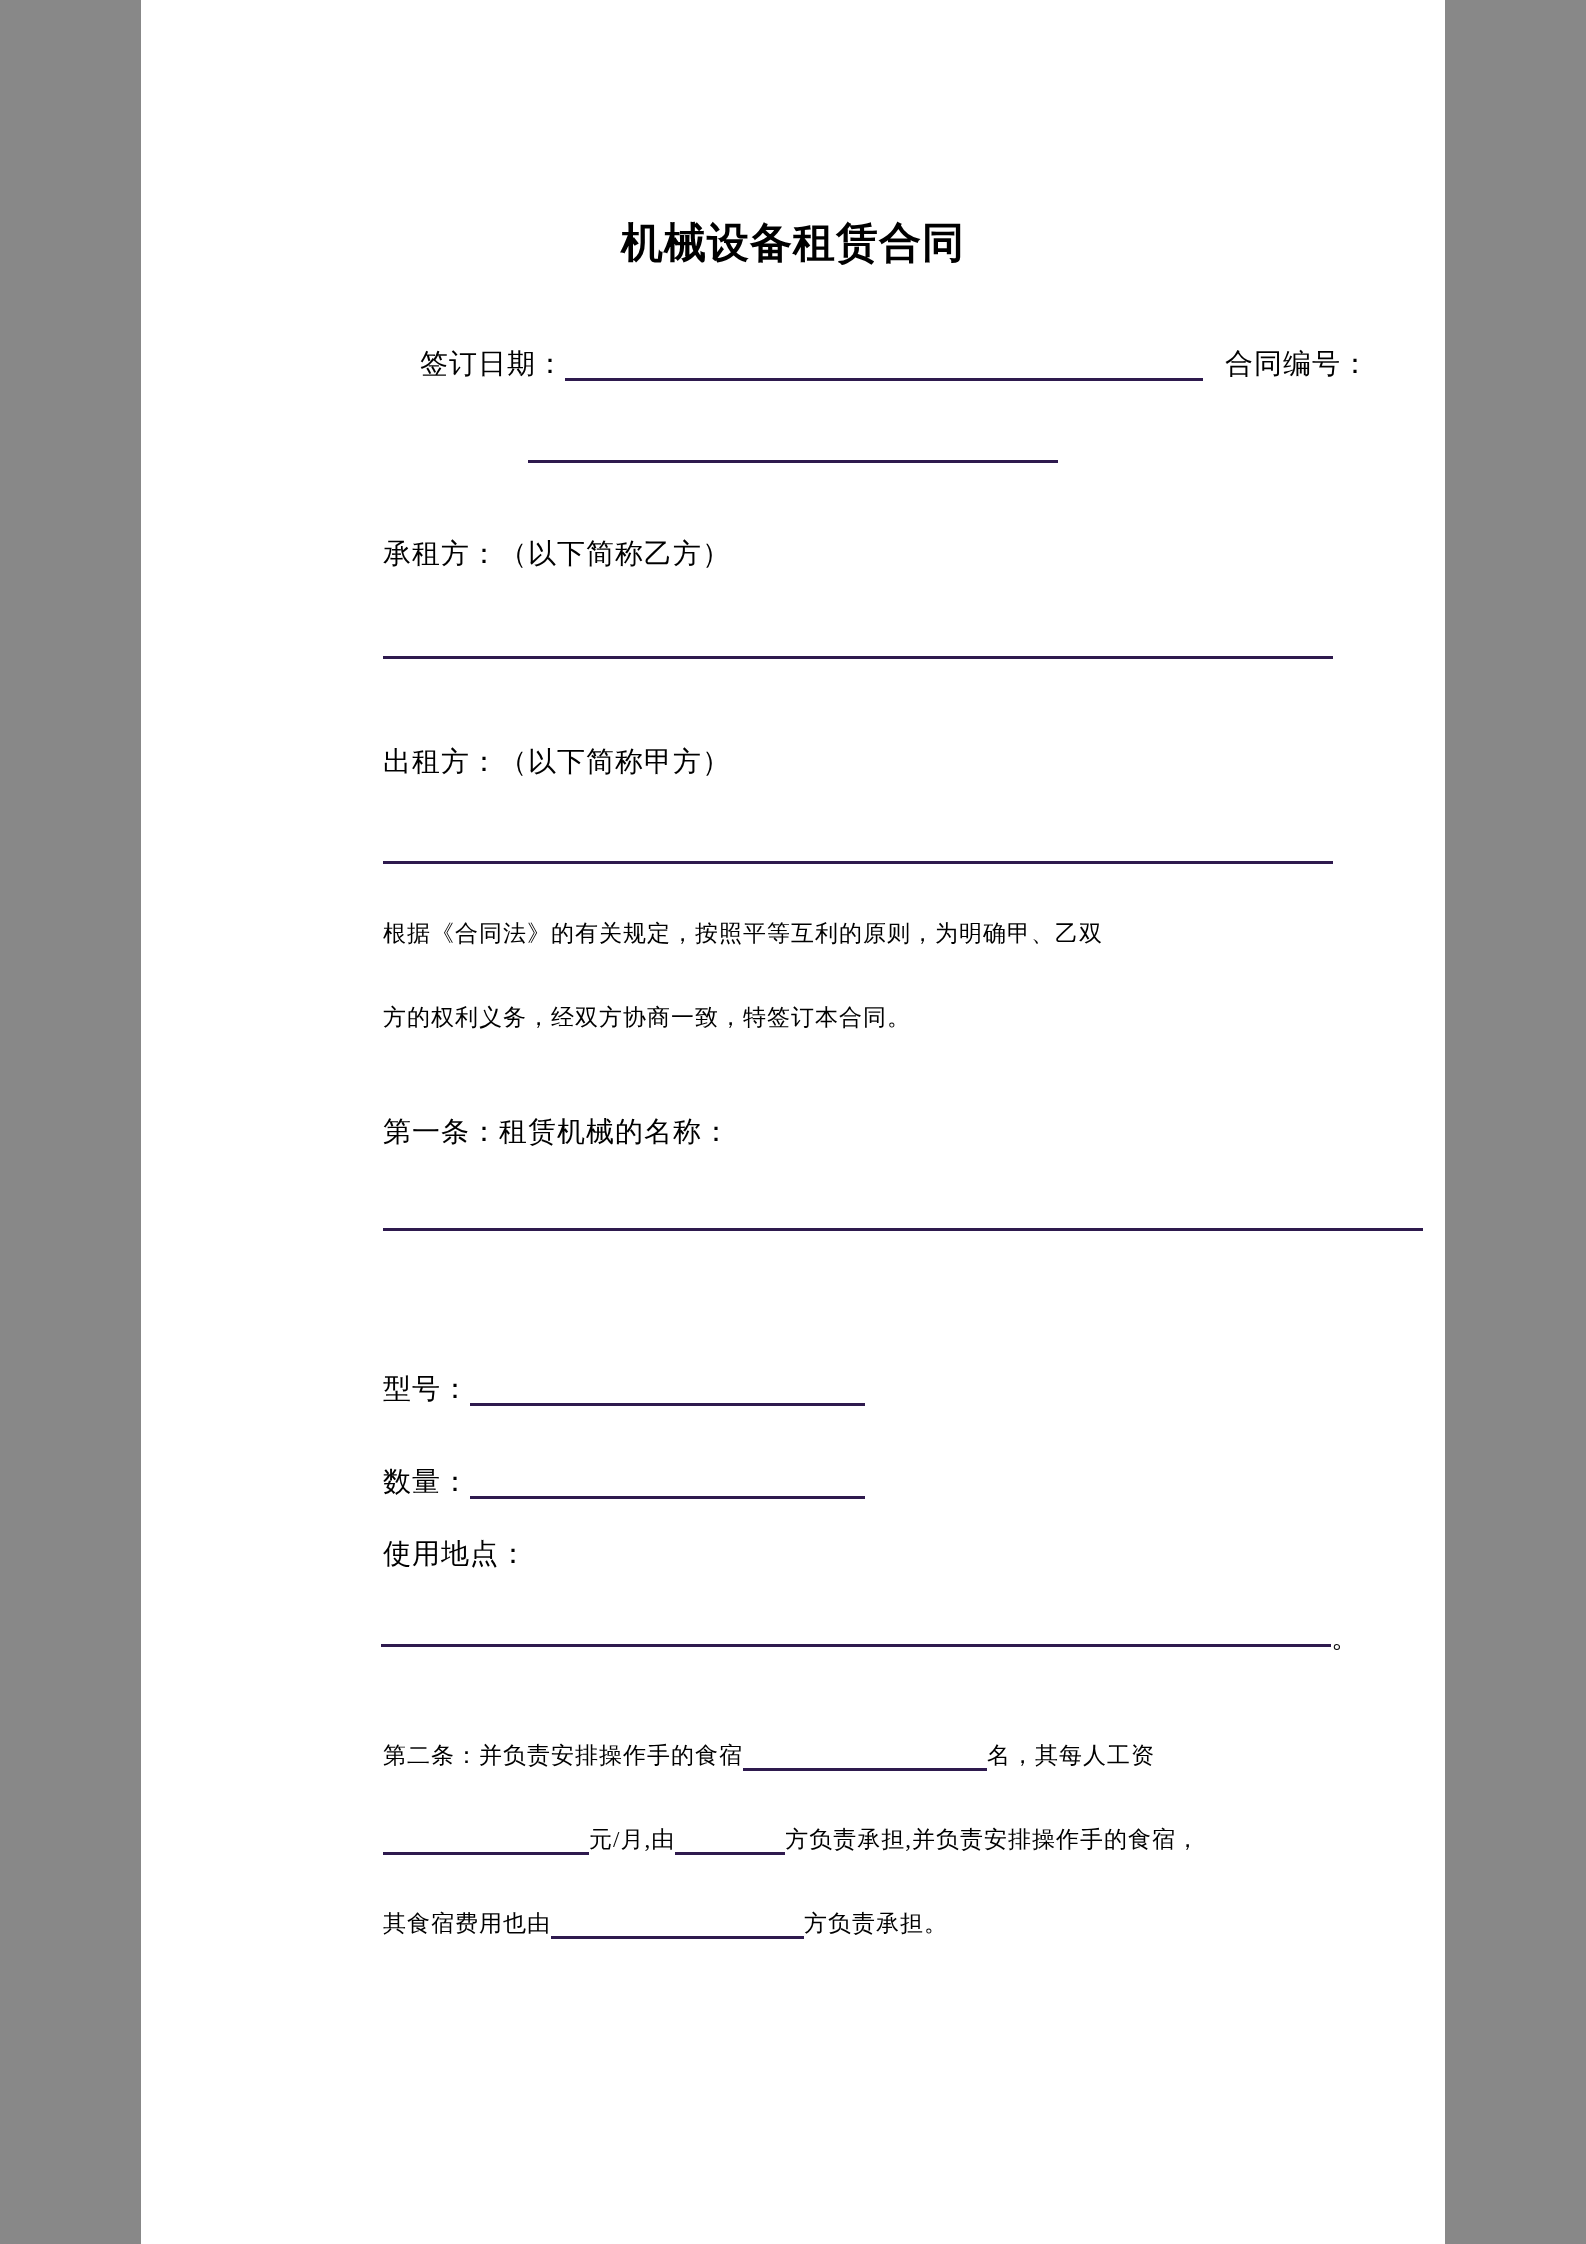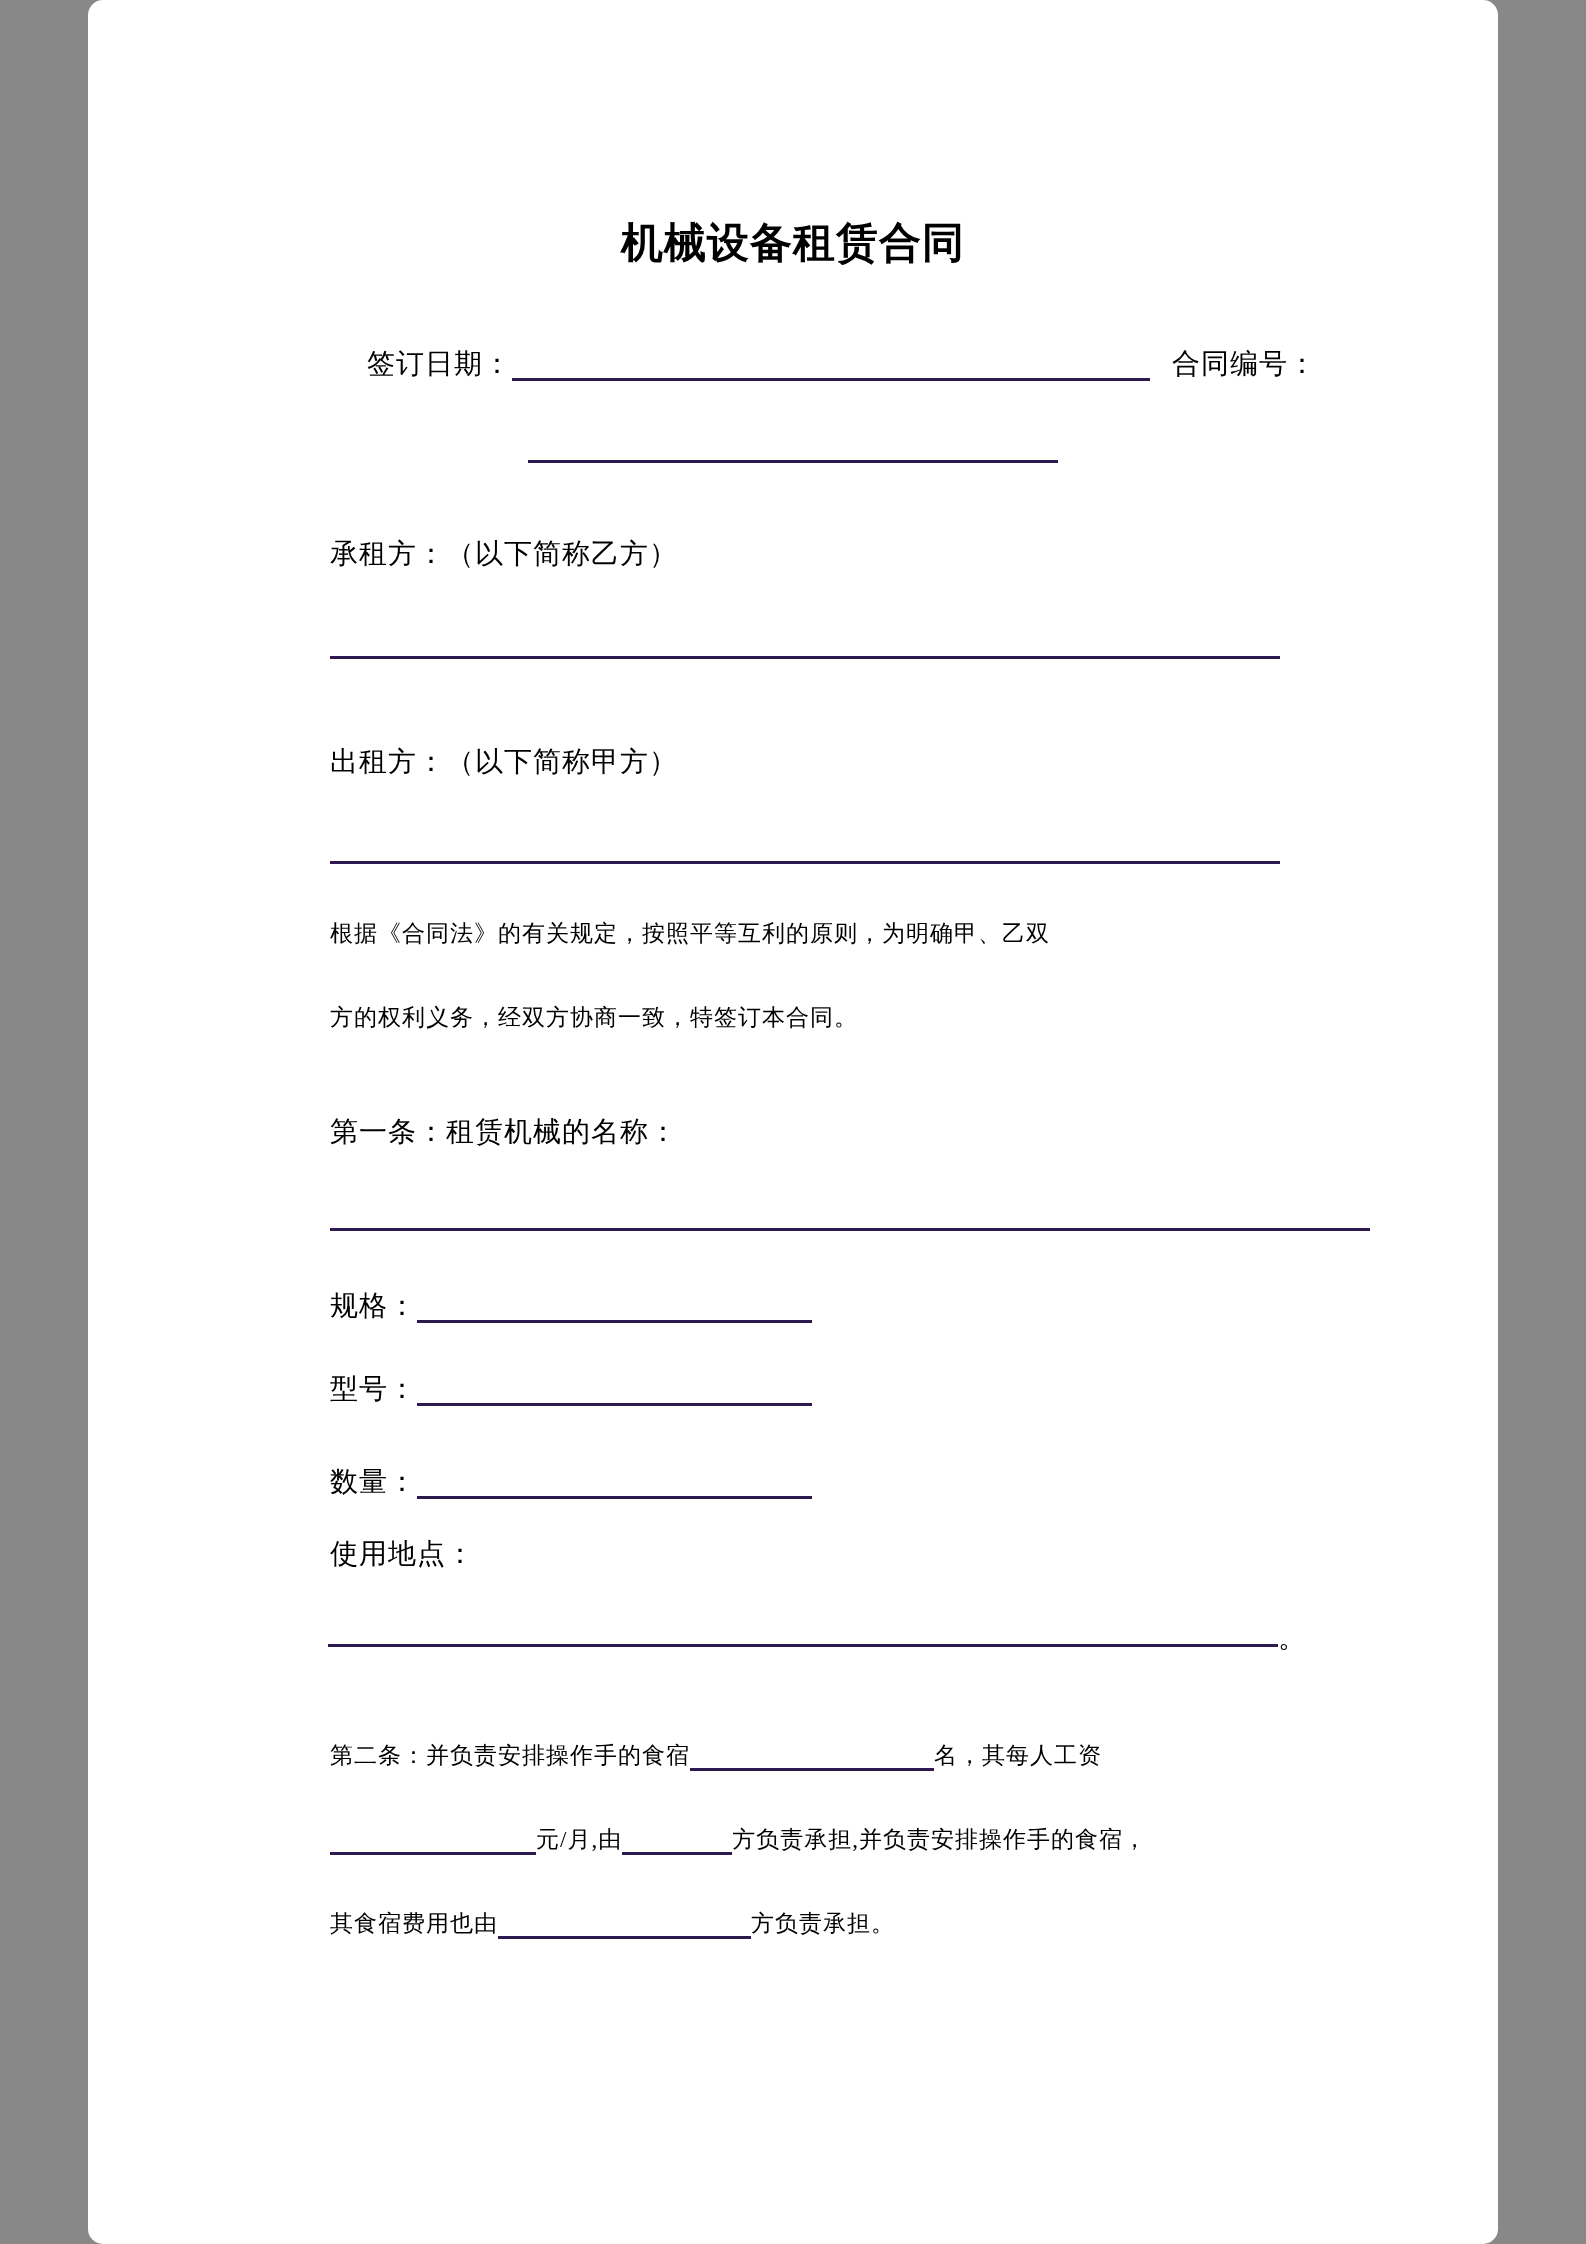--- a/index.html
+++ b/index.html
@@ -3,27 +3,26 @@
 <meta charset="utf-8">
 <style>
   :root{
     --page-bg:#ffffff;
     --text:#000000;
     --underline:#2e1a4e;
   }
   html,body{margin:0;padding:0;background:#888;}
   .page{
     position:relative;
-    width:1410px;height:2244px;
+    width:1304px;height:2244px;
     margin:0 auto;
     background:var(--page-bg);
     color:var(--text);
     font-family:"Liberation Serif","DejaVu Serif",serif;
     overflow:hidden;
-    border-radius:15px;
   }
   .line{
     position:absolute;
     font-size:28px;
     line-height:1;
     white-space:nowrap;
     letter-spacing:1px;
   }
   .title{
     left:0;right:0;top:222px;
@@ -69,23 +68,20 @@
   <div class="para" style="left:242px;top:892px;">
     <div>根据《合同法》的有关规定，按照平等互利的原则，为明确甲、乙双</div>
     <div>方的权利义务，经双方协商一致，特签订本合同。</div>
   </div>
 
   <div class="line" style="left:242px;top:1118px;">第一条：租赁机械的名称：</div>
   <div class="line" style="left:242px;top:1192px;">
     <span class="blank blank-row" style="width:1040px;"></span>
   </div>
 
-  <div class="line" style="left:242px;top:1292px;">
-    <span>规格：</span><span class="blank" style="width:395px;"></span>
-  </div>
 
   <div class="line" style="left:242px;top:1375px;">
     <span>型号：</span><span class="blank" style="width:395px;"></span>
   </div>
 
   <div class="line" style="left:242px;top:1468px;">
     <span>数量：</span><span class="blank" style="width:395px;"></span>
   </div>
 
   <div class="line" style="left:242px;top:1540px;">使用地点：</div>

